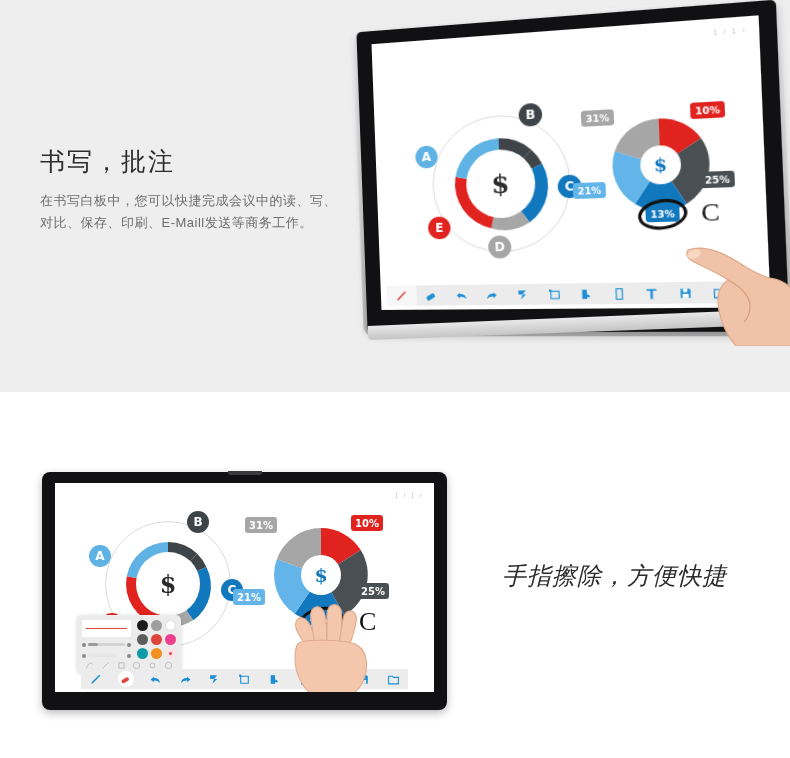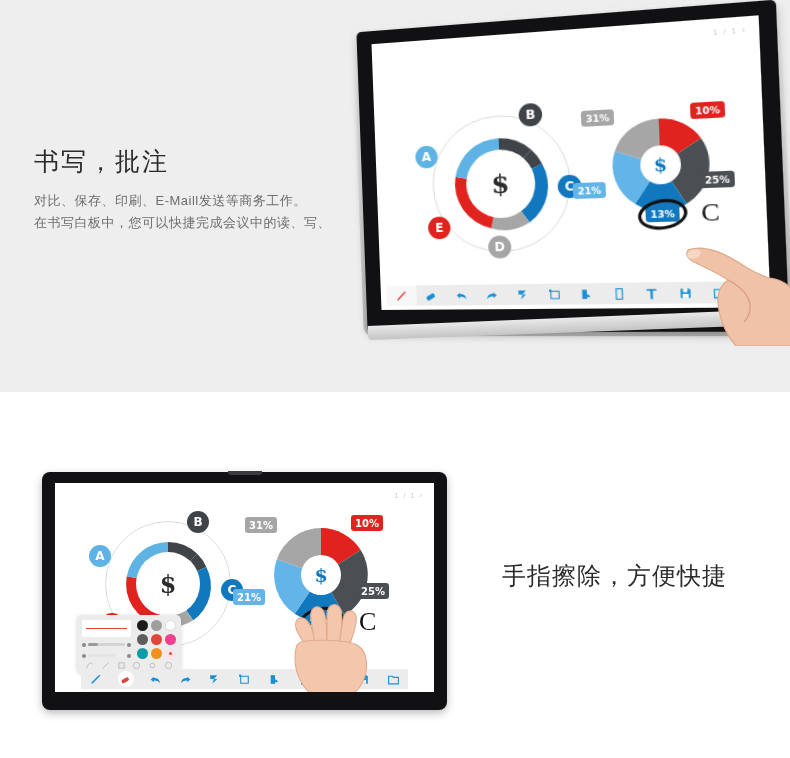--- a/index.html
+++ b/index.html
@@ -21,21 +21,21 @@
   .copy-title {
     font-size: 25px; font-weight: 400; color: #2b2b2b;
     letter-spacing: 2px; white-space: nowrap;
   }
   .copy-body {
     font-size: 13px; color: #6d6d6d; line-height: 22px;
     letter-spacing: .5px; margin-top: 12px;
   }
   .copy-body span { display: block; white-space: nowrap; }
 
-  #copy-top { left: 34px; top: 145px; }
+  #copy-top { left: 40px; top: 145px; }
   #copy-bottom { left: 502px; top: 560px; }
   #copy-bottom .copy-title { font-size: 24px; letter-spacing: 1px; }
   #copy-bottom .copy-body { font-size: 12.5px; margin-top: 10px; }
 
   
   .monitor { position: absolute; }
   .bezel {
     position: absolute; inset: 0;
     background: #111113;
     border-radius: 6px;
@@ -179,22 +179,22 @@
 </head>
 <body>
 
 <div id="root">
 
   <div class="section" id="section-top">
 
     <div class="copy" id="copy-top">
       <div class="copy-title">书写，批注</div>
       <div class="copy-body">
+        <span>在书写白板中，您可以快捷完成会议中的读、写、</span>
         <span>对比、保存、印刷、E-Maill发送等商务工作。</span>
-        <span>在书写白板中，您可以快捷完成会议中的读、写、</span>
       </div>
     </div>
 
     <div class="monitor" id="monitor-top">
       <div class="bezel-outline"></div>
       <div class="bezel"></div>
       <div class="screen">
         <div class="board">
 
           <div class="page-indicator">
@@ -323,21 +323,21 @@
                L118 118 L58 118 C46 104, 40 86, 40 72 C40 62, 44 56, 50 52
                C42 46, 28 40, 16 34 C10 31, 7 27, 10 22 Z" fill="#f0c3a8" stroke="#dfa98a" stroke-width="1.2"></path>
       <path d="M50 52 C58 56, 66 62, 70 70 C74 78, 72 88, 66 94" fill="none" stroke="#d99a7c" stroke-width="1.2"></path>
       <ellipse cx="16" cy="26" rx="7" ry="4.5" transform="rotate(-18 16 26)" fill="#f7d6c2"></ellipse>
     </svg>
 
   </div>
 
   <div class="section" id="section-bottom">
 
-    <div class="copy" id="copy-bottom" style="top:168px;">
+    <div class="copy" id="copy-bottom" style="top:168px;font-style:italic;">
       <div class="copy-title">手指擦除，方便快捷</div>
     </div>
 
     <div class="monitor" id="monitor-bottom" style="top:80px;">
       <div class="bezel-outline"></div>
       <div class="bezel">
         <div id="cam-bottom"></div>
       </div>
       <div class="screen">
         <div class="board">

